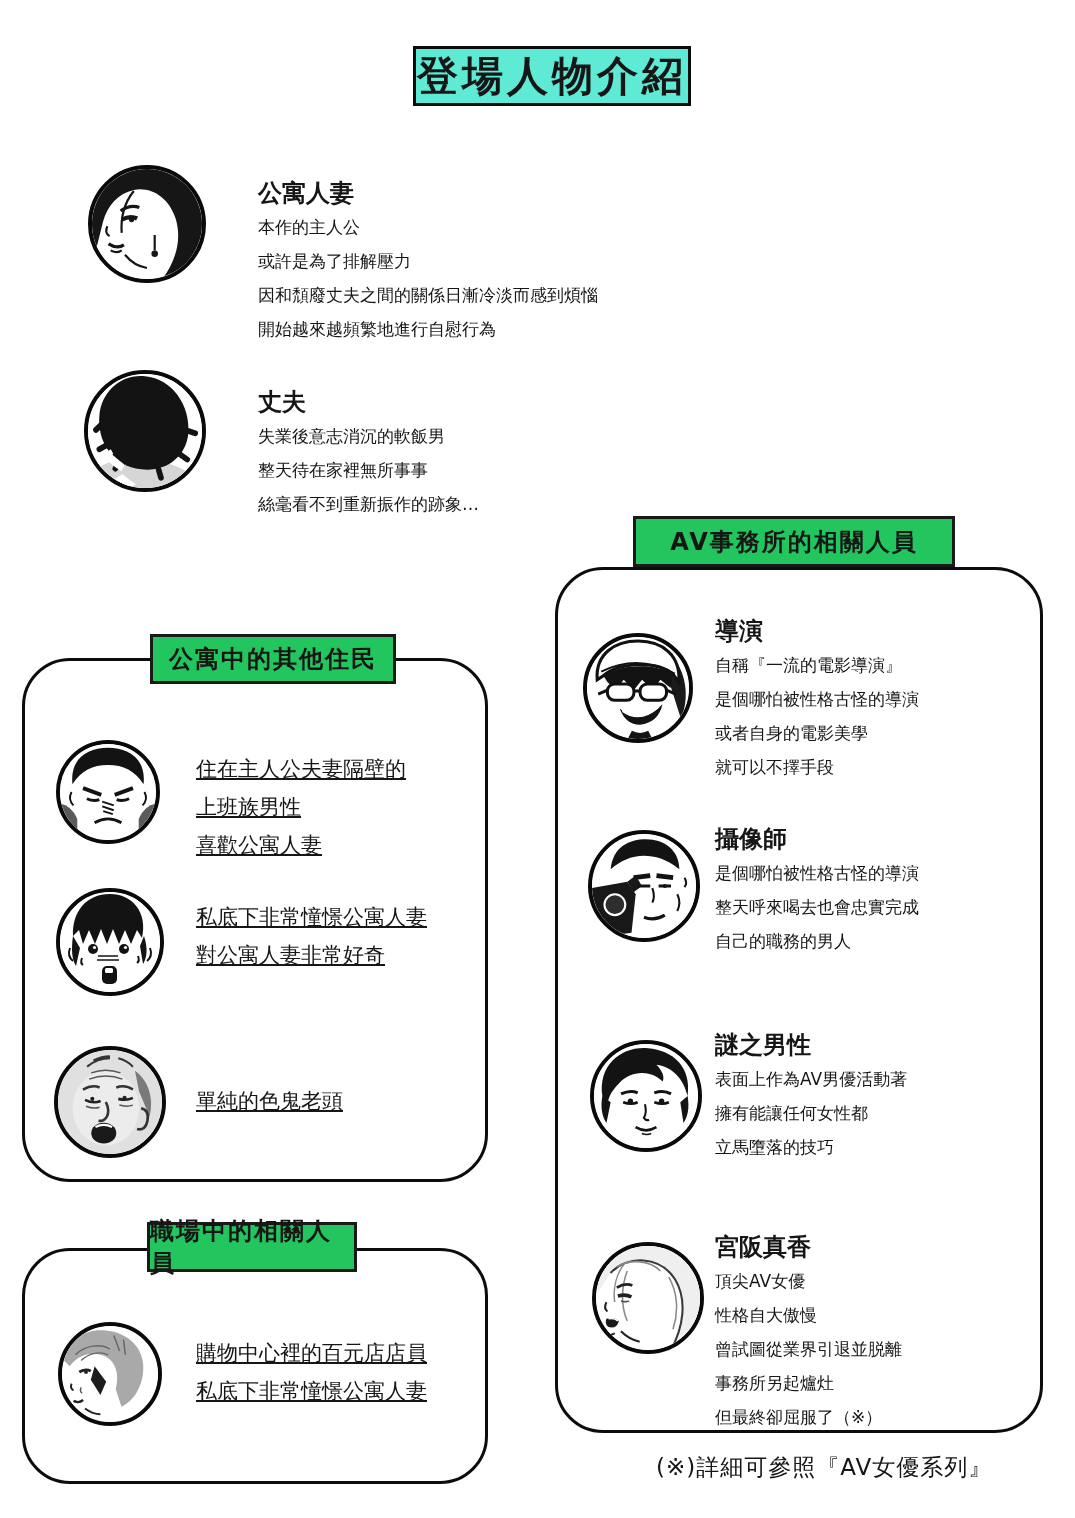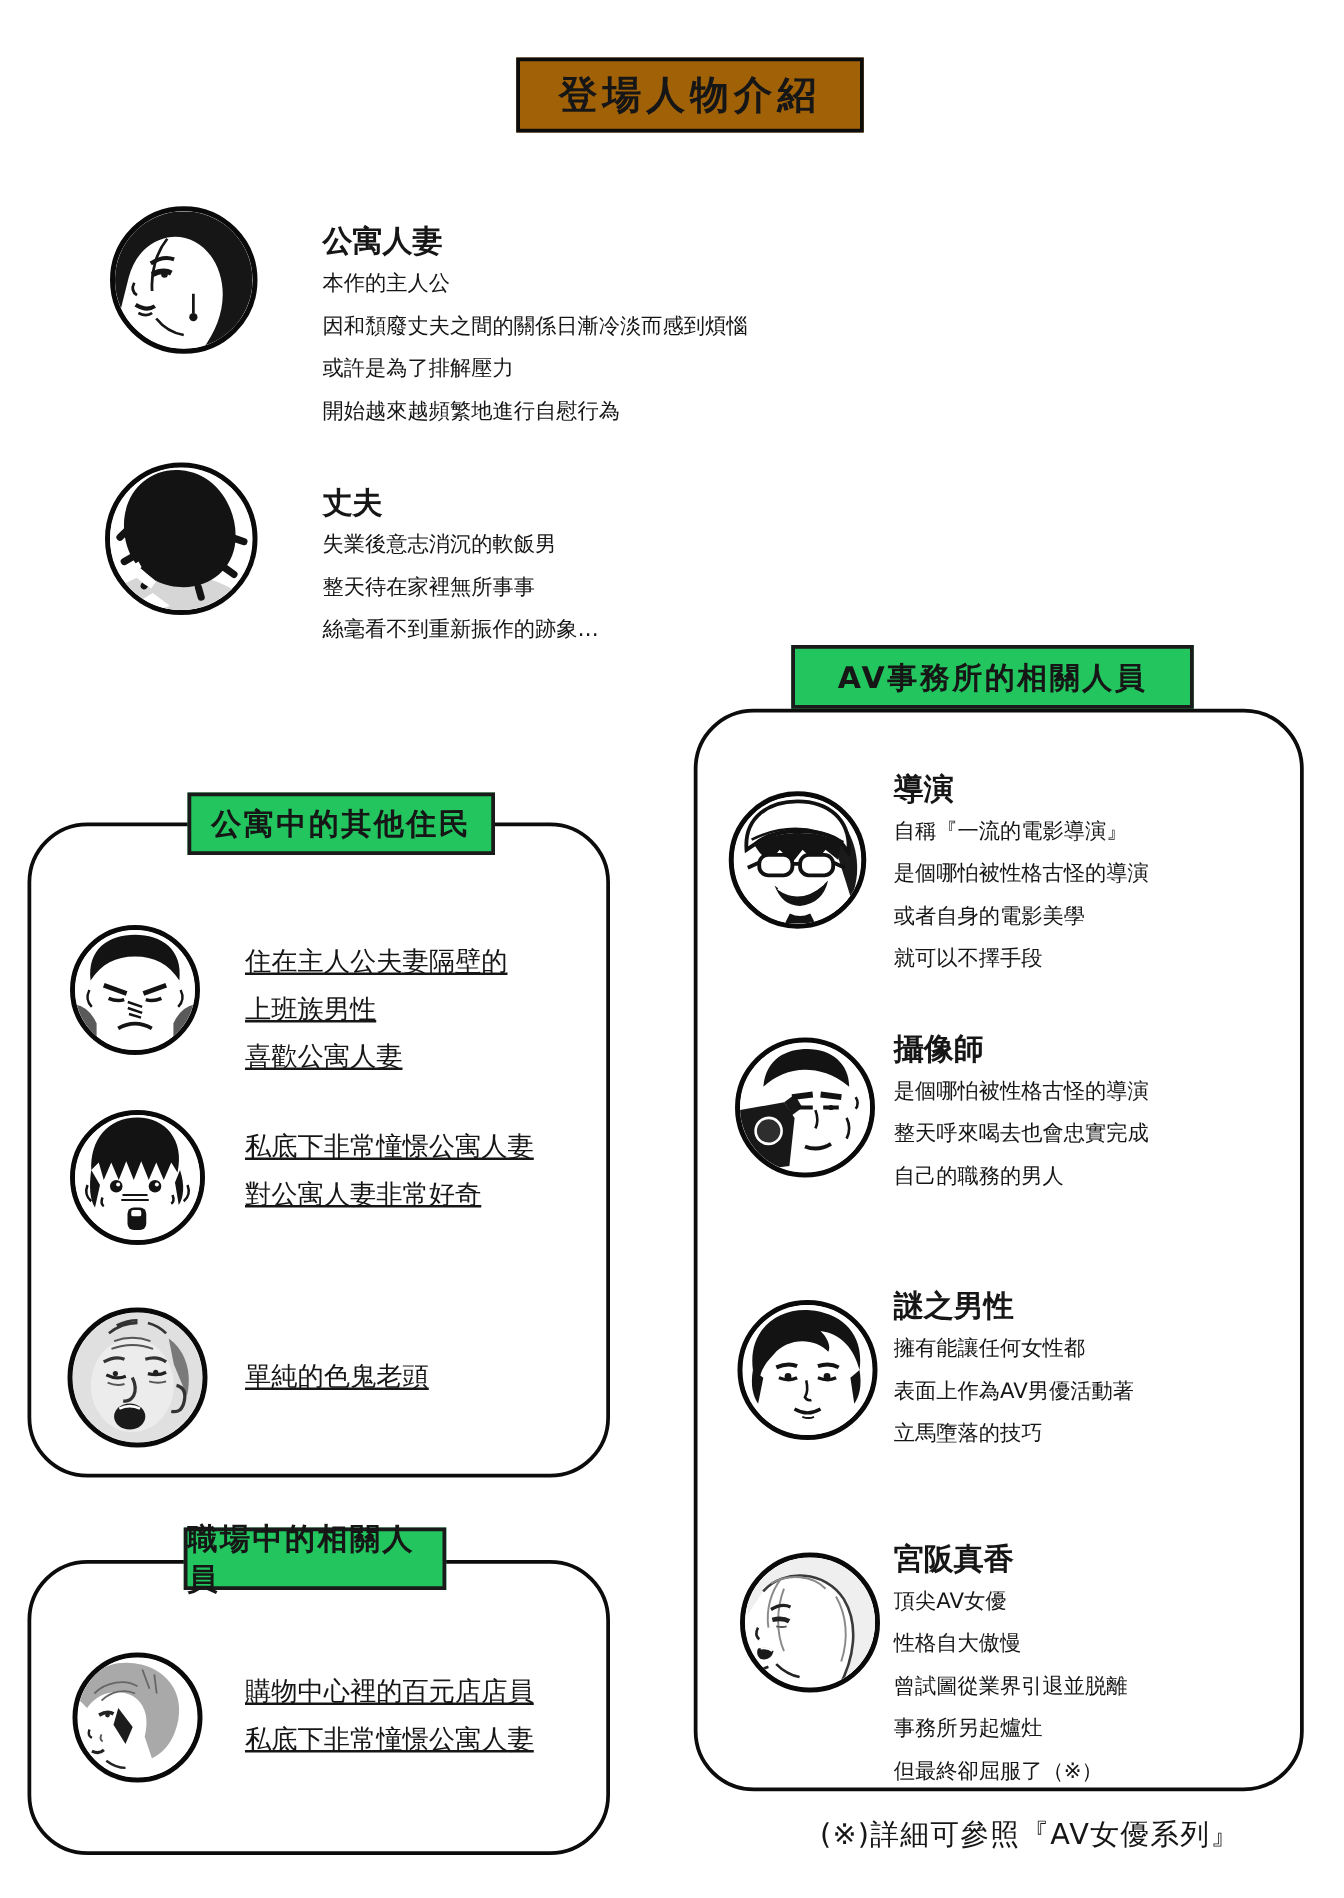--- a/index.html
+++ b/index.html
@@ -12,23 +12,23 @@
   .page {
     position:relative;
     width:1075px; height:1518px;
     background:#ffffff;
     overflow:hidden;
   }
   .abs { position:absolute; }
 
   .titlebox {
     border:3px solid #0c0c0c;
-    background:#a16207;
+    background:#5eead4;
     display:flex; align-items:center; justify-content:center;
-    font-size:31px; font-weight:700; letter-spacing:4px;
+    font-size:41px; font-weight:700; letter-spacing:4px;
     z-index:3;
   }
   .groupbox {
     border:3px solid #0c0c0c;
     border-radius:48px;
     background:#fff;
     z-index:1;
   }
   .grouplabel {
     border:3px solid #1a1a1a;
@@ -73,22 +73,22 @@
       <path d="M15 68 q8 5 14 1" stroke="#161616" stroke-width="3" fill="none"></path>
       <path d="M17 74 q6 3 10 0" stroke="#161616" stroke-width="2" fill="none"></path>
       <path d="M30 78 q8 10 20 12" stroke="#161616" stroke-width="2" fill="none"></path>
       <line x1="57" y1="60" x2="57" y2="74" stroke="#161616" stroke-width="2"></line>
       <circle cx="57" cy="77" r="3" fill="#161616"></circle>
     </svg>
   </div>
   <div class="abs entry" style="left:258px;top:176px;">
     <div class="name">公寓人妻</div>
     <div class="line">本作的主人公</div>
+    <div class="line">或許是為了排解壓力</div>
     <div class="line">因和頹廢丈夫之間的關係日漸冷淡而感到煩惱</div>
-    <div class="line">或許是為了排解壓力</div>
     <div class="line">開始越來越頻繁地進行自慰行為</div>
   </div>
 
   <div class="abs avatar" style="left:84px;top:370px;width:122px;height:122px;">
     <svg viewBox="0 0 100 100">
       <circle cx="50" cy="50" r="50" fill="#fff"></circle>
       <path d="M6 84 Q28 70 52 74 Q78 78 96 92 L100 100 H0 Z" fill="#d6d6d6"></path>
       <path d="M30 88 L42 97 L34 100 L22 93 Z" fill="#fff"></path>
       <path d="M50 2 C28 0 12 16 10 36 C8 58 20 78 42 83 C66 88 86 74 88 52 C90 28 74 4 50 2 Z" fill="#131313"></path>
       <path d="M12 44 l-5 5 M17 62 l-7 4 M29 76 l-5 7 M62 84 l2 7 M80 70 l7 5 M88 50 l6 2" stroke="#131313" stroke-width="5" stroke-linecap="round"></path>
@@ -166,22 +166,22 @@
       <circle cx="35" cy="55" r="2.6" fill="#131313"></circle>
       <path d="M58 56 q8 3 14 0" stroke="#131313" stroke-width="2.5" fill="none"></path>
       <circle cx="65" cy="55" r="2.6" fill="#131313"></circle>
       <path d="M49 58 q2 8 -1 13 q2 3 5 2" stroke="#131313" stroke-width="2" fill="none"></path>
       <path d="M40 80 q10 6 20 0" stroke="#131313" stroke-width="2.5" fill="none"></path>
       <path d="M46 86 q5 2 9 0" stroke="#131313" stroke-width="1.5" fill="none"></path>
     </svg>
   </div>
   <div class="abs entry" style="left:715px;top:1028px;">
     <div class="name">謎之男性</div>
+    <div class="line">表面上作為AV男優活動著</div>
     <div class="line">擁有能讓任何女性都</div>
-    <div class="line">表面上作為AV男優活動著</div>
     <div class="line">立馬墮落的技巧</div>
   </div>
 
   <div class="abs avatar" style="left:592px;top:1242px;width:112px;height:112px;">
     <svg viewBox="0 0 100 100">
       <circle cx="50" cy="50" r="50" fill="#fff"></circle>
       <path d="M0 0 H100 V100 H72 C84 78 88 52 76 32 C62 10 30 8 14 26 L2 44 Z" fill="#efefef"></path>
       <path d="M14 26 C30 8 62 10 76 32 C88 52 84 78 72 100" stroke="#3a3a3a" stroke-width="2" fill="none"></path>
       <path d="M20 20 C34 12 52 14 62 24 M70 30 C78 44 80 62 74 80 M28 16 C20 26 16 40 18 54" stroke="#8a8a8a" stroke-width="1.5" fill="none"></path>
       <path d="M30 24 C24 40 24 58 30 72" stroke="#8a8a8a" stroke-width="1.5" fill="none"></path>

